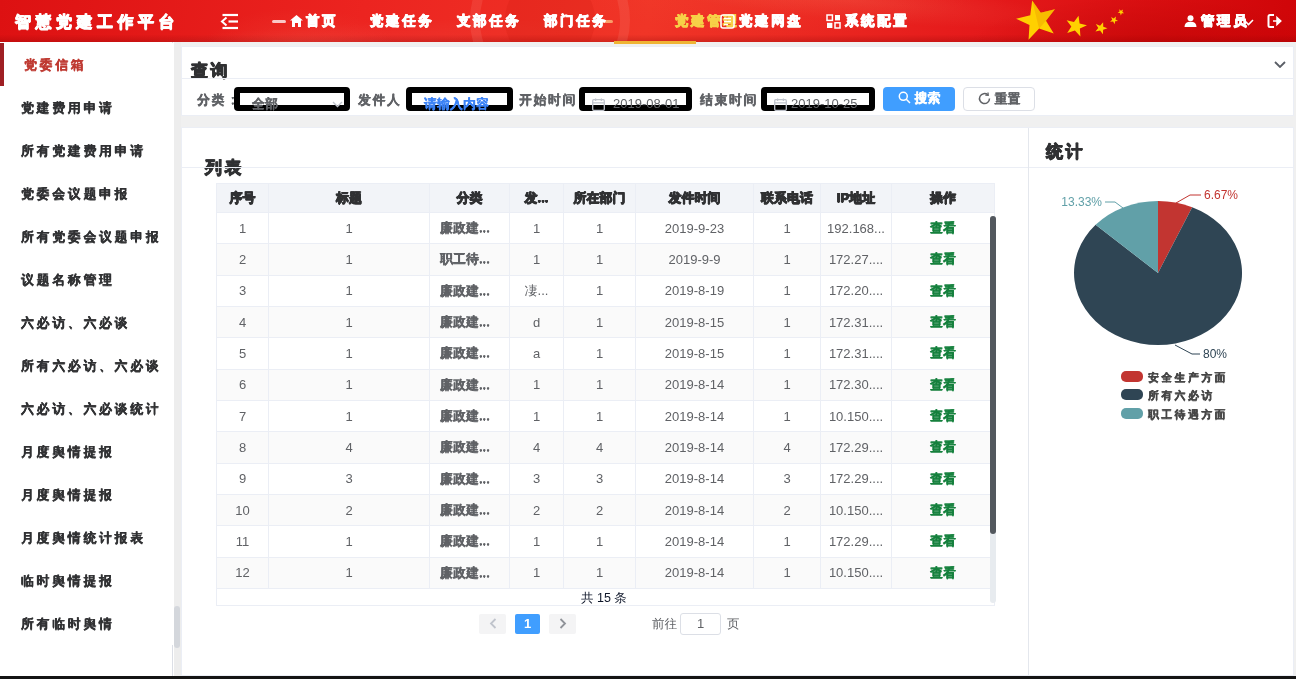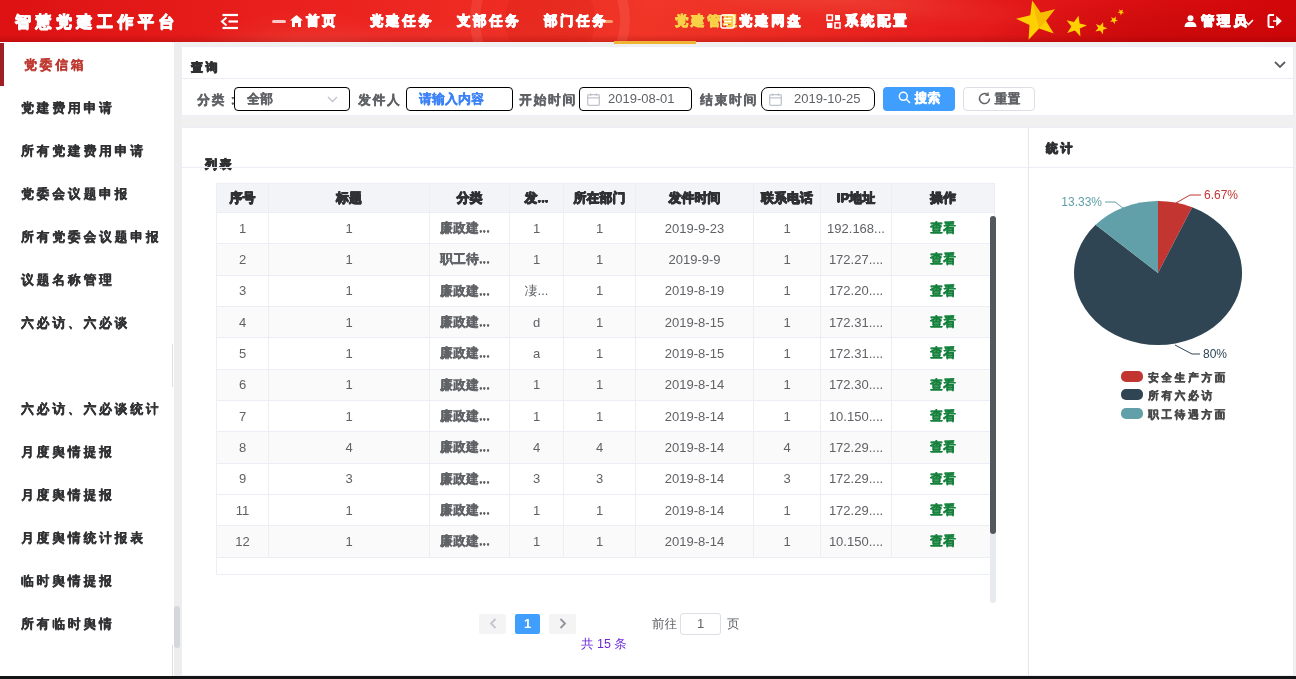--- a/index.html
+++ b/index.html
@@ -32,25 +32,25 @@
   
   #side { position:absolute; left:0; top:42px; width:173px; height:637px; background:#fff;
     border-right:1px solid #dcdfe6; }
   .mi { position:absolute; left:0; width:173px; height:43px; line-height:43px;
     padding-left:21px; font-size:13px; color:#303133; background:#fff; letter-spacing:2.6px; text-shadow:0.5px 0 currentColor, -0.5px 0 currentColor, 0 0.5px currentColor, 0 -0.5px currentColor; }
   .mi.act { color:#bf3a32; border-left:4px solid #9f1f24; padding-left:20px; }
   #gap { position:absolute; left:174px; top:42px; width:7px; height:637px; background:#ededed; }
   
   #mainbg { position:absolute; left:181px; top:42px; width:1115px; height:637px; background:#f0f0f0; }
   .card { position:absolute; background:#fff; border:1px solid #ebeef5; }
-  .ctitle { position:absolute; font-size:12px; font-weight:bold; color:#303133; letter-spacing:2.6px; text-shadow:0.5px 0 currentColor, -0.5px 0 currentColor, 0 0.5px currentColor, 0 -0.5px currentColor; }
+  .ctitle { position:absolute; font-size:17px; font-weight:bold; color:#303133; letter-spacing:2.6px; text-shadow:0.5px 0 currentColor, -0.5px 0 currentColor, 0 0.5px currentColor, 0 -0.5px currentColor; }
   .hr { position:absolute; height:1px; background:#ebeef5; }
   
   .flabel { position:absolute; top:92px; font-size:13px; color:#606266; height:15px; line-height:15px; letter-spacing:1.5px; text-shadow:0.5px 0 currentColor, -0.5px 0 currentColor, 0 0.5px currentColor, 0 -0.5px currentColor; }
-  .fbox { position:absolute; top:87px; height:24px; background:#fff; border:1px solid #000000;
+  .fbox { position:absolute; top:87px; height:24px; background:#fff; border:6px solid #000000;
     border-radius:4px; font-size:13px; color:#606266; line-height:22px; }
   .ph { color:#3b82f6; }
   .btn { position:absolute; top:87px; height:24px; border-radius:4px; font-size:13px;
     line-height:22px; text-align:center; }
   
   #tbl { position:absolute; left:216px; top:183px; width:778px; border-collapse:collapse;
     table-layout:fixed; font-size:13px; color:#606266; }
   #tbl th { background:#f2f4f8; color:#303133; font-weight:bold; height:29px;
     border:1px solid #ebeef5; font-size:13px; text-shadow:0.5px 0 currentColor, -0.5px 0 currentColor, 0 0.5px currentColor, 0 -0.5px currentColor; }
   #tbl td { height:31.34px; border:1px solid #ebeef5; text-align:center; background:#fff; }
@@ -140,20 +140,21 @@
 <div id="underline"></div>
 
 <div id="side">
   <div class="mi act" style="top:1px">党委信箱</div>
   <div class="mi" style="top:44px">党建费用申请</div>
   <div class="mi" style="top:87px">所有党建费用申请</div>
   <div class="mi" style="top:130px">党委会议题申报</div>
   <div class="mi" style="top:173px">所有党委会议题申报</div>
   <div class="mi" style="top:216px">议题名称管理</div>
   <div class="mi" style="top:259px">六必访、六必谈</div>
+  <div class="mi" style="top:302px">所有六必访、六必谈</div>
   <div class="mi" style="top:345px">六必访、六必谈统计报表</div>
   <div class="mi" style="top:388px">月度舆情提报</div>
   <div class="mi" style="top:431px">月度舆情提报</div>
   <div class="mi" style="top:474px">月度舆情统计报表</div>
   <div class="mi" style="top:517px">临时舆情提报</div>
   <div class="mi" style="top:560px">所有临时舆情</div>
 </div>
 <div id="gap"></div>
 
 <div class="card" style="left:181px; top:46px; width:1113px; height:70px;"></div>
@@ -172,21 +173,21 @@
 <div class="flabel" style="left:358px;">发件人 :</div>
 <div class="fbox ph" style="left:406px; width:107px; padding-left:12px;"><span class="cjk">请输入内容</span></div>
 <div class="flabel" style="left:519px;">开始时间 :</div>
 <div class="fbox" style="left:579px; width:113px; padding-left:28px;">2019-08-01
   <svg class="abs" style="left:7px;top:5px" width="13" height="13" viewBox="0 0 13 13">
     <rect x="0.7" y="1.7" width="11.6" height="10.6" rx="1" fill="none" stroke="#c0c4cc" stroke-width="1.3"></rect>
     <path d="M0.7 4.8 H12.3 M3.6 0.5 V3 M9.4 0.5 V3" stroke="#c0c4cc" stroke-width="1.3"></path>
     </svg>
 </div>
 <div class="flabel" style="left:700px;">结束时间 :</div>
-<div class="fbox" style="left:761px; width:114px; padding-left:32px;border-radius:7px;">2019-10-25
+<div class="fbox" style="left:761px; width:114px; padding-left:24px;">2019-10-25
   <svg class="abs" style="left:7px;top:5px" width="13" height="13" viewBox="0 0 13 13">
     <rect x="0.7" y="1.7" width="11.6" height="10.6" rx="1" fill="none" stroke="#c0c4cc" stroke-width="1.3"></rect>
     <path d="M0.7 4.8 H12.3 M3.6 0.5 V3 M9.4 0.5 V3" stroke="#c0c4cc" stroke-width="1.3"></path>
     </svg>
 </div>
 <div class="btn" style="left:883px; width:72px; background:#409eff; color:#fff;">
   <svg style="vertical-align:-2px;margin-right:4px" width="13" height="13" viewBox="0 0 13 13">
     <circle cx="5.3" cy="5.3" r="4" fill="none" stroke="#fff" stroke-width="1.5"></circle>
     <path d="M8.3 8.3 L12 12" stroke="#fff" stroke-width="1.5"></path>
     </svg><span class="cjk">搜索</span></div>
@@ -319,20 +320,31 @@
         <td>9</td>
         <td>3</td>
         <td class="l">廉政建...</td>
         <td>3</td>
         <td>3</td>
         <td>2019-8-14</td>
         <td>3</td>
         <td>172.29....</td>
         <td class="lk">查看</td>
       </tr>
+  <tr class="s">
+        <td>10</td>
+        <td>2</td>
+        <td class="l">廉政建...</td>
+        <td>2</td>
+        <td>2</td>
+        <td>2019-8-14</td>
+        <td>2</td>
+        <td>10.150....</td>
+        <td class="lk">查看</td>
+      </tr>
   <tr>
         <td>11</td>
         <td>1</td>
         <td class="l">廉政建...</td>
         <td>1</td>
         <td>1</td>
         <td>2019-8-14</td>
         <td>1</td>
         <td>172.29....</td>
         <td class="lk">查看</td>
@@ -357,21 +369,21 @@
 <div class="abs" style="left:990px; top:216px; width:6px; height:387px; background:#e7ebef; border-radius:3px;"></div>
 <div class="abs" style="left:990px; top:216px; width:6px; height:318px; background:#53585e; border-radius:3px;"></div>
 
 <div class="pbtn" style="left:479px; width:27px;"><svg width="8" height="11" viewBox="0 0 8 11" style="vertical-align:-1px">
       <path d="M6.5 1 L2 5.5 L6.5 10" fill="none" stroke="#c0c4cc" stroke-width="1.8"></path>
     </svg></div>
 <div class="pbtn" style="left:515px; width:25px; background:#409eff; color:#fff; font-weight:bold;">1</div>
 <div class="pbtn" style="left:549px; width:27px;"><svg width="8" height="11" viewBox="0 0 8 11" style="vertical-align:-1px">
       <path d="M1.5 1 L6 5.5 L1.5 10" fill="none" stroke="#909399" stroke-width="1.8"></path>
     </svg></div>
-<div class="abs" style="left:581px; top:634px; font-size:12.5px; color:#6d28d9; line-height:20px;">共 15 条</div>
+<div class="abs" style="left:581px; top:588px; font-size:12.5px; color:#0f172a; line-height:20px;">共 15 条</div>
 <div class="abs" style="left:652px; top:614px; font-size:12.5px; color:#606266; line-height:20px;">前往</div>
 <div class="abs" style="left:680px; top:613px; width:41px; height:22px; border:1px solid #dcdfe6; border-radius:3px; font-size:13px; color:#606266; text-align:center; line-height:20px;">1</div>
 <div class="abs" style="left:727px; top:614px; font-size:12.5px; color:#606266; line-height:20px;">页</div>
 
 <svg class="abs" style="left:1029px; top:127px;" width="267" height="260" viewBox="0 0 267 260">
   <g>
     <path d="M129 146 L129 74 A84 72 0 0 1 163.2 80.2 Z" fill="#c23531"></path>
     <path d="M129 146 L163.2 80.2 A84 72 0 1 1 66.6 97.8 Z" fill="#2f4554"></path>
     <path d="M129 146 L66.6 97.8 A84 72 0 0 1 129 74 Z" fill="#61a0a8"></path>
   </g>

